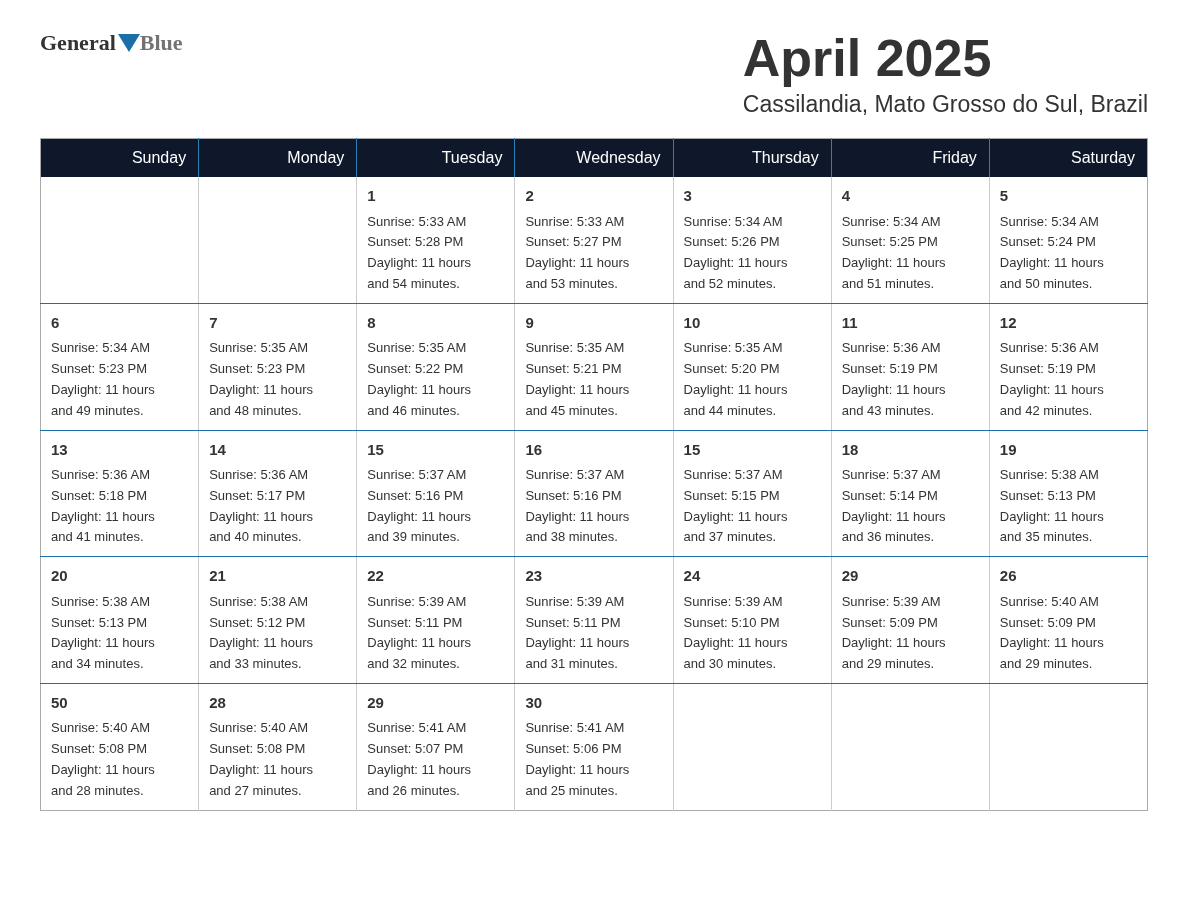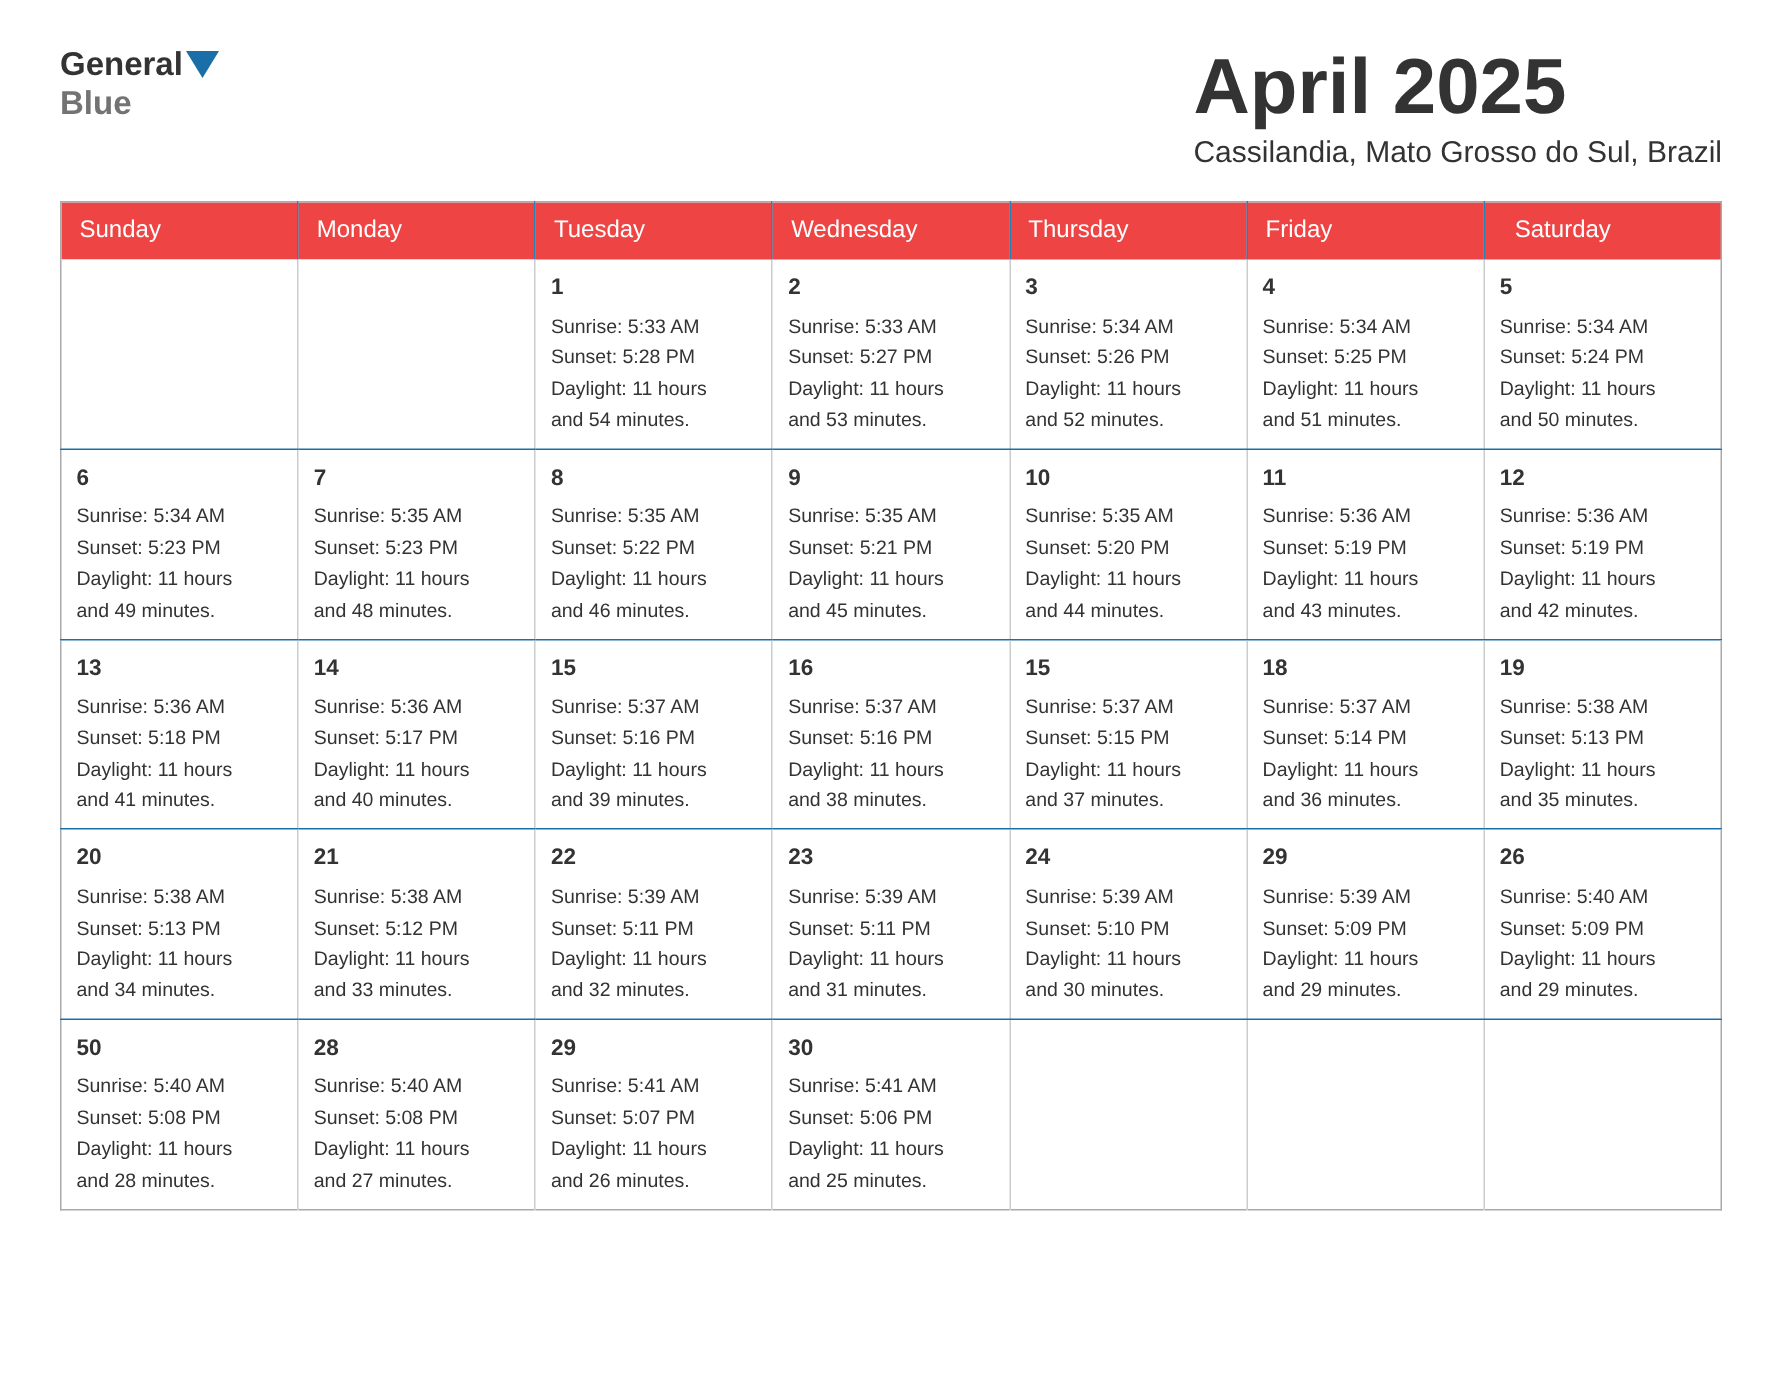--- a/index.html
+++ b/index.html
@@ -26,50 +26,50 @@
       color: #333;
     }
     .logo-text-blue {
       font-size: 22px;
       font-weight: bold;
       color: #737373;
       margin-top: 24px;
     }
     .logo-wrapper {
       display: flex;
-      flex-direction: column;
+      font-family: Liberation Serif, serif;
     }
     .logo-line1 {
       display: flex;
       align-items: center;
     }
     .title-section {
       text-align: left;
     }
     .month-title {
       font-size: 52px;
       font-weight: bold;
       color: #333;
       line-height: 1.1;
     }
     .location-title {
-      font-size: 20px;
+      font-size: 23px;
       color: #333;
       margin-top: 4px;
     }
     .calendar-table {
       width: 100%;
       border-collapse: collapse;
       border: 1px solid #aaa;
     }
     .calendar-table th {
-      background-color: #ef4444;
+      background-color: #0f172a;
       color: white;
       padding: 10px 12px;
-      text-align: left;
+      text-align: right;
       font-size: 16px;
       font-weight: normal;
       border-right: 1px solid #2980b9;
     }
     .calendar-table th:last-child {
       border-right: none;
       padding-left: 20px;
     }
     .calendar-table td {
       vertical-align: top;

